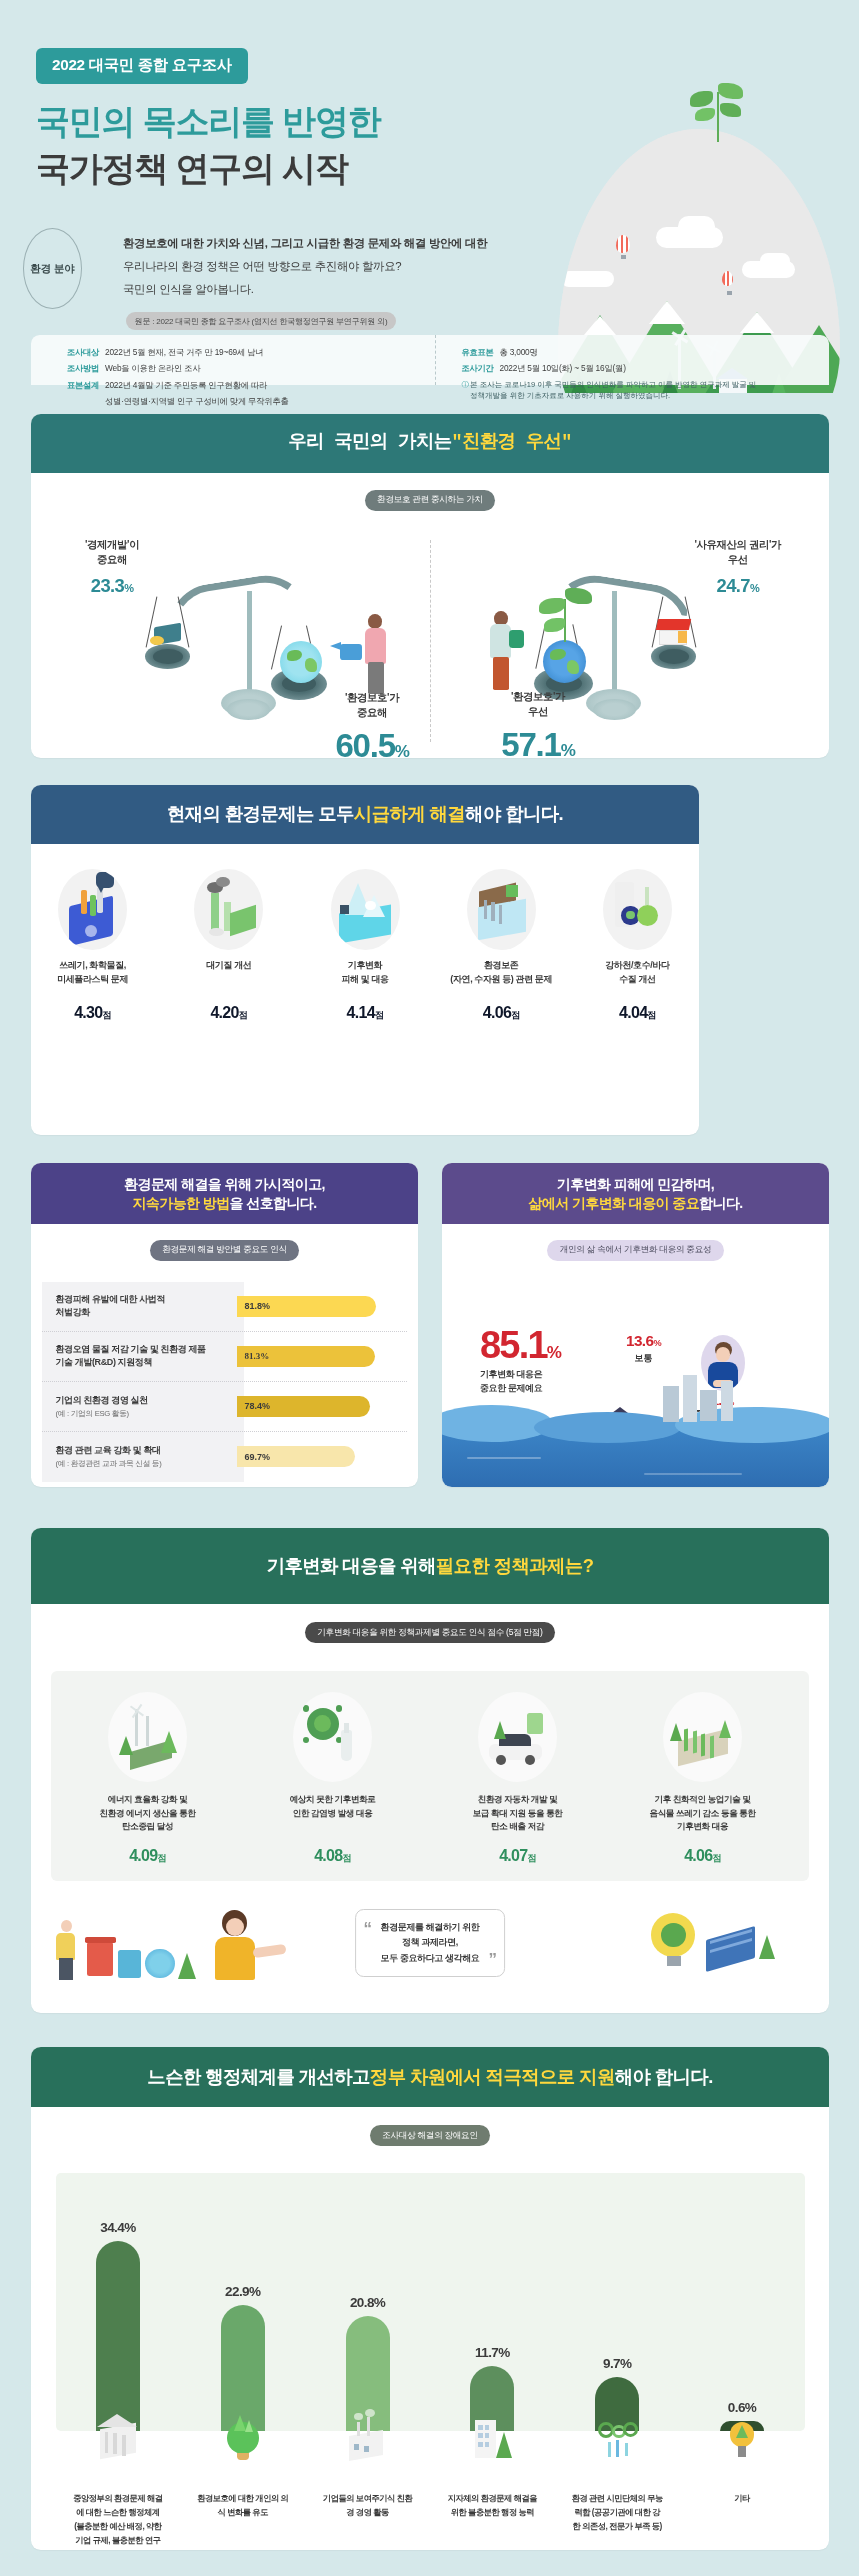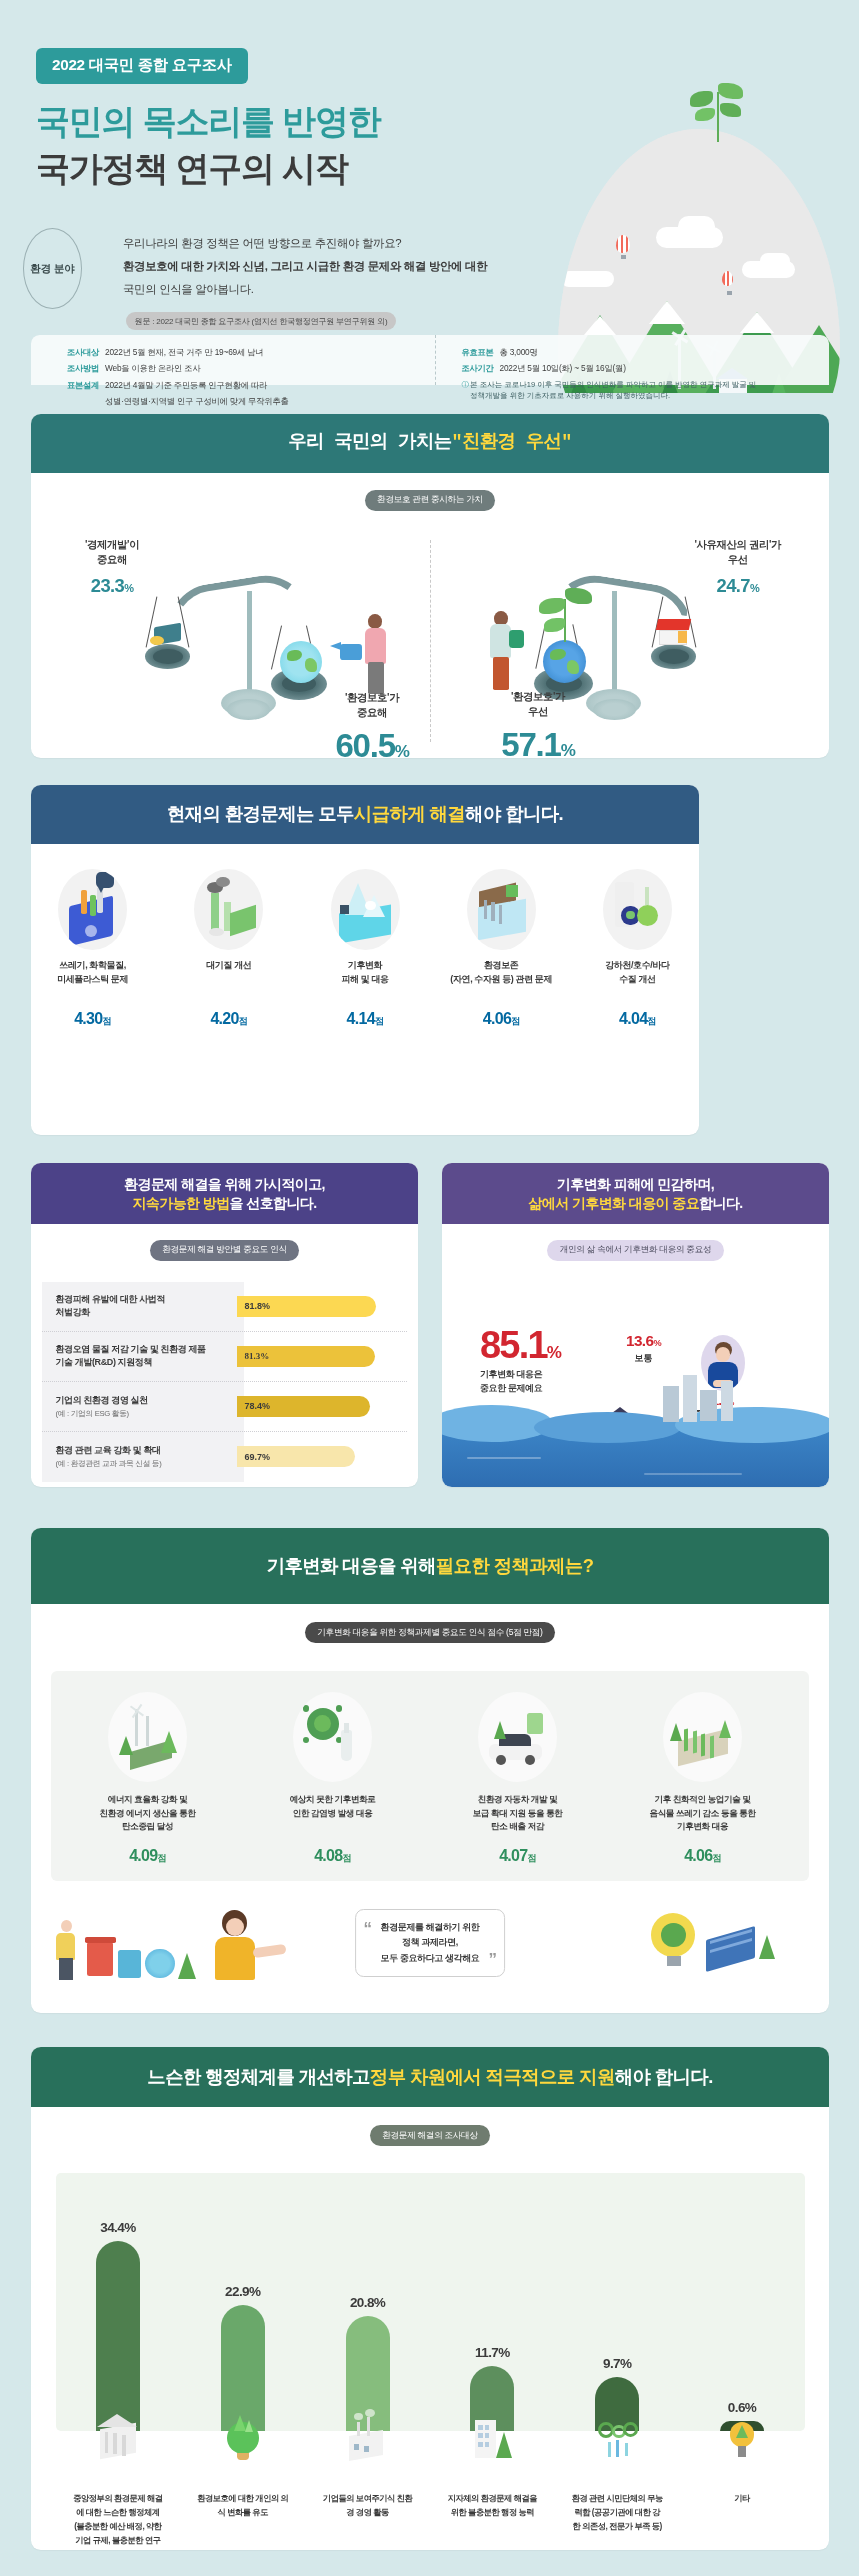--- a/index.html
+++ b/index.html
@@ -126,21 +126,21 @@
   #sec2 { left:31px; top:785px; width:668px; height:350px; }
   #sec2 .card-head { height:59px; background:#315b83; font-size:18.4px; }
   .icon-row { display:flex; justify-content:center; gap: 13px; margin-top: 24.5px; }
   .icon-item { width: 129px; text-align:center; }
   .icon-oval {
     width: 69px; height: 81px; margin: 0 auto 9.8px;
     background:#f2f2f2; border-radius:50%;
     position:relative; overflow:hidden;
   }
   .icon-cap { font-size:9px; color:#3b3b3b; line-height:1.52; font-weight:bold; letter-spacing:-0.4px; min-height:28px;}
-  .icon-score { margin-top:23px; font-size:16px; font-weight:bold; color:#0369a1; letter-spacing:-0.7px;}
+  .icon-score { margin-top:17px; font-size:16px; font-weight:bold; color:#0f172a; letter-spacing:-0.7px;}
   .icon-score span { font-size:9.2px; }
 
   
   #sec3 { left:31px; top:1163px; width:387px; height:324px; }
   #sec3 .card-head { height:61px; background:#4c4288; font-size:14px; }
   .bars-wrap { position:relative; margin: 21px 11px 0 11px; }
   .bars-bg { position:absolute; left:0; top:0; width: 202px; bottom:0; background:#f2f2f4; }
   .bar-row { position:relative; display:flex; align-items:center; min-height: 50px;
      border-bottom: 0.6px dotted #cfcfd4; }
   .bar-row:last-child { border-bottom:none; }
@@ -285,22 +285,22 @@
     <div class="badge-top">2022 대국민 종합 요구조사</div>
 
     <div class="hero-title">
       <span class="l1">국민의 목소리를 반영한</span>
       <span class="l2">국가정책 연구의 시작</span>
     </div>
 
     <div class="field-oval">환경 분야</div>
 
     <div class="hero-desc">
+      <div><b>환경보호에 대한 가치와 신념, 그리고 시급한 환경 문제와 해결 방안에 대한</b></div>
       <div>우리나라의 환경 정책은 어떤 방향으로 추진해야 할까요?</div>
-      <div><b>환경보호에 대한 가치와 신념, 그리고 시급한 환경 문제와 해결 방안에 대한</b></div>
       <div>국민의 인식을 알아봅니다.</div>
     </div>
 
     <div class="src-pill">원문 : 2022 대국민 종합 요구조사 (염지선 한국행정연구원 부연구위원 외)</div>
   </div>
 
   <div class="meta-box">
     <div class="meta-col">
       <div class="meta-row">
         <div class="meta-k">조사대상</div>
@@ -781,21 +781,21 @@
     </div>
   </div>
 
   <div class="card" id="sec6">
     <div class="card-head">
       <span>느슨한 행정체계를 개선하고 </span>
         <span class="hl">정부 차원에서 적극적으로 지원</span>
         <span>해야 합니다.</span>
     </div>
     <div class="pill-wrap" style="padding-top:18.4px;">
-      <span class="pill" id="s6pill" style="background: rgb(111, 124, 111); color: rgb(255, 255, 255);">환경문제 해결의 조사대상</span>
+      <span class="pill" id="s6pill" style="background: rgb(111, 124, 111); color: rgb(255, 255, 255);">조사대상 해결의 장애요인</span>
     </div>
 
     <div class="s6-plot">
       <div class="s6-cols" id="s6cols">
           <div class="s6-col">
             <div class="s6-bar" style="height: 190px; background: rgb(78, 127, 78);">
               <div class="s6-val">34.4%</div>
             </div>
           </div>
           <div class="s6-col">

